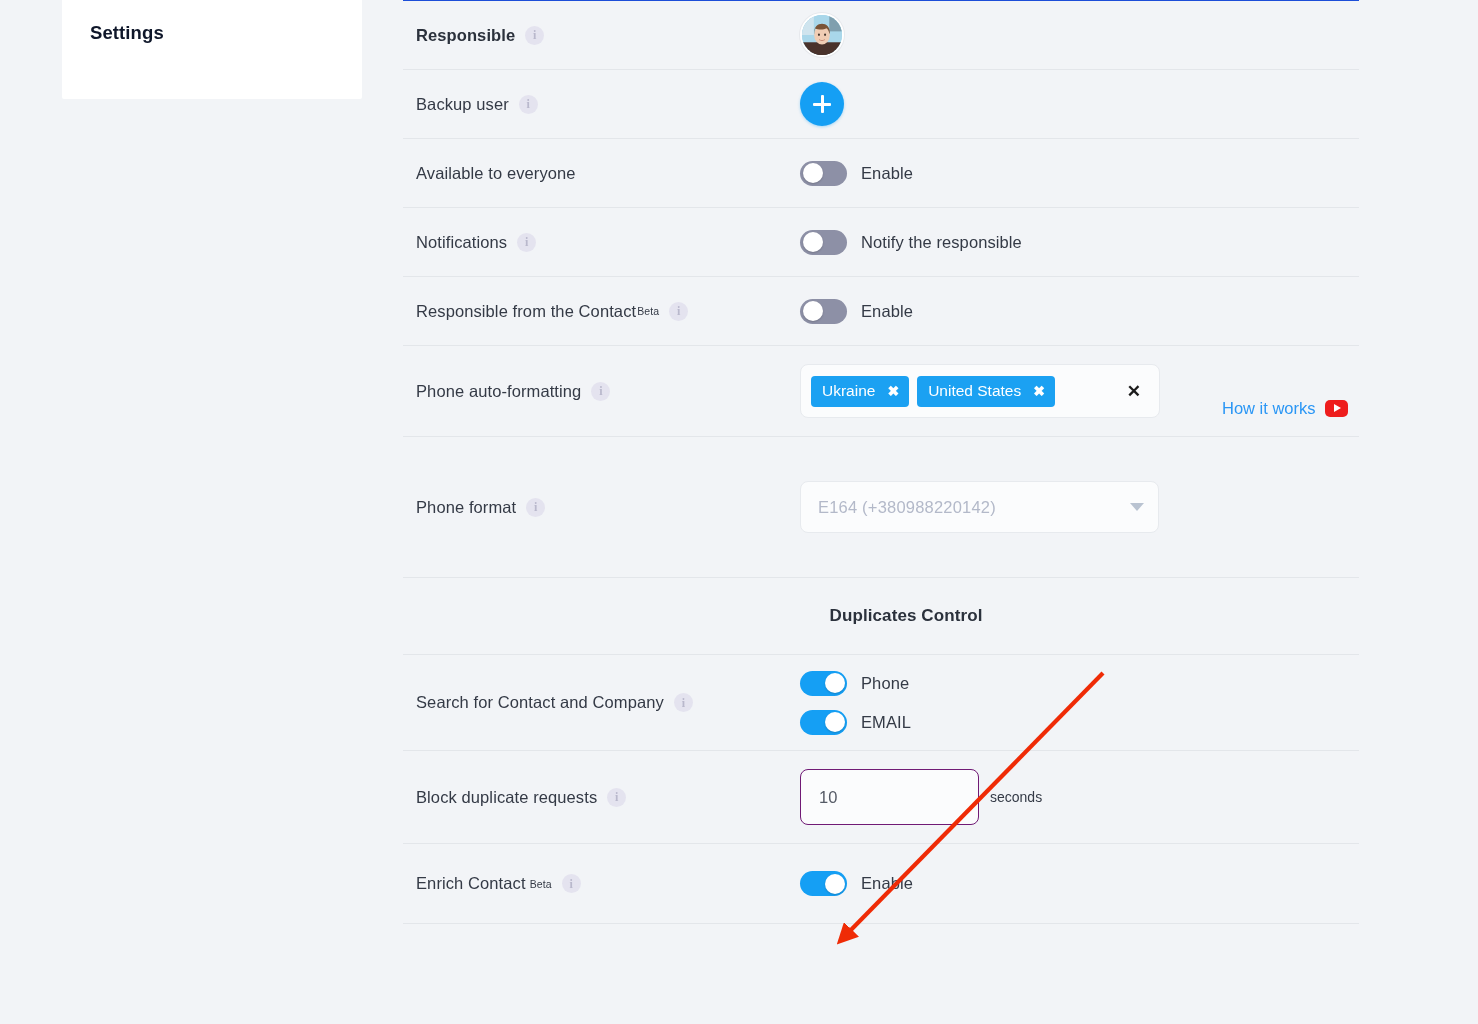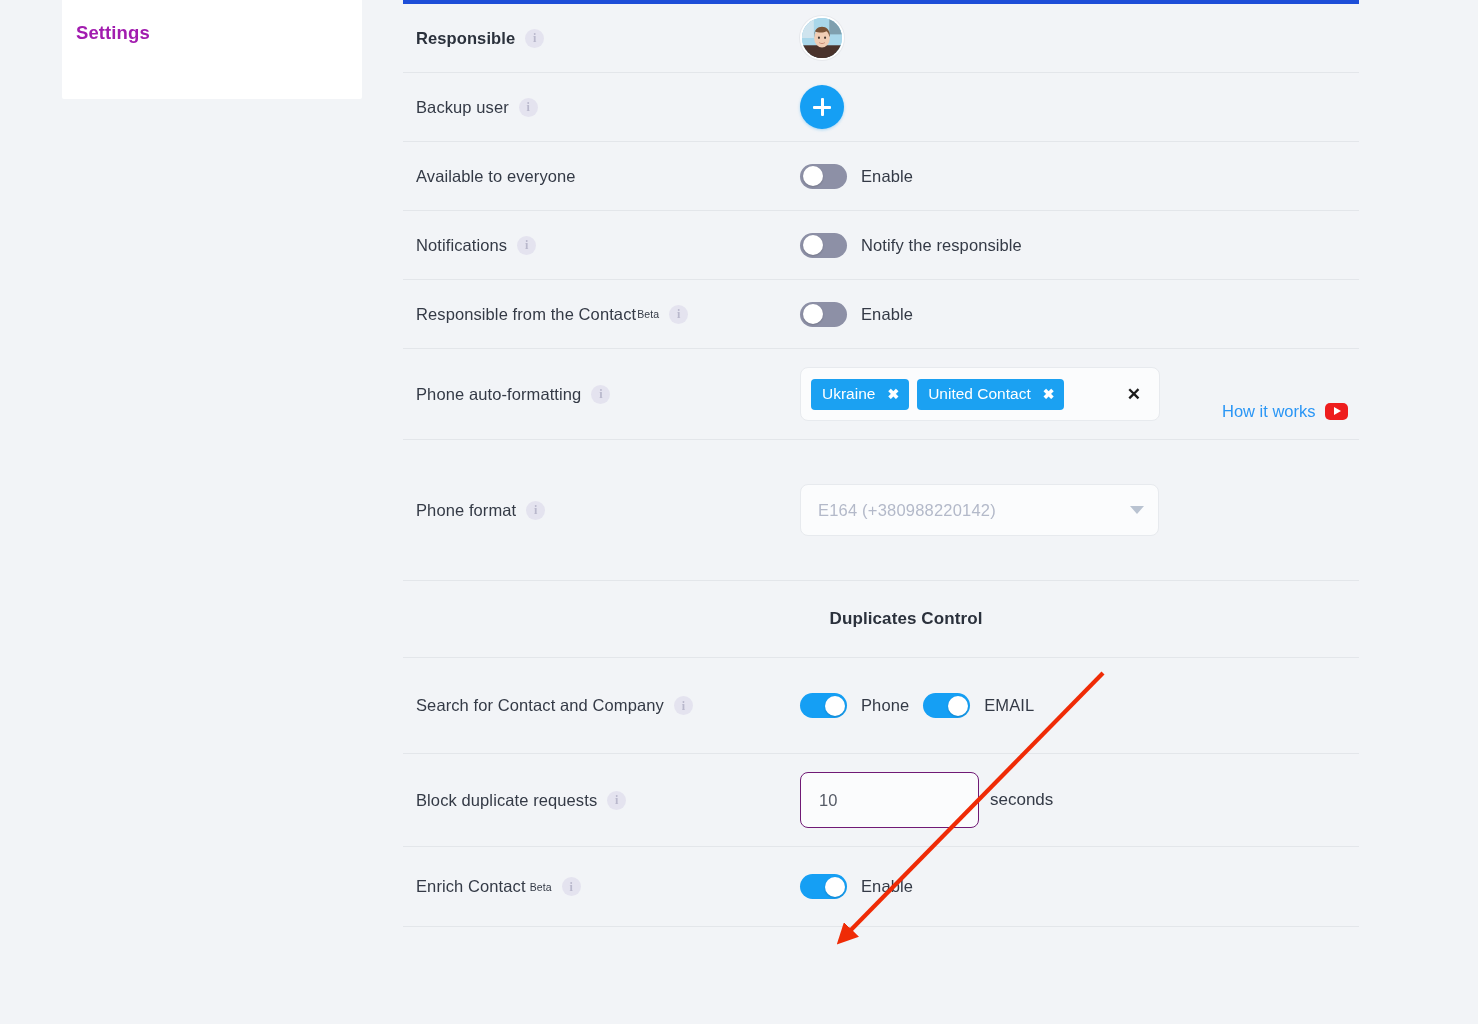--- a/index.html
+++ b/index.html
@@ -12,39 +12,39 @@
   .page { position: relative; width: 1478px; height: 1024px; }
 
   
   .sidebar-card {
     position: absolute; left: 62px; top: -20px;
     width: 300px; height: 119px;
     background: #ffffff;
     border-radius: 0 0 2px 2px;
   }
   .sidebar-item {
-    position: absolute; left: 14px; top: 42px;
+    position: absolute; left: 28px; top: 42px;
     font-size: 18.5px; font-weight: 600;
-    color: #a21caf; letter-spacing: .1px;
+    color: #0f172a; letter-spacing: .1px;
     cursor: pointer;
   }
 
   
   .content {
     position: absolute; left: 403px; top: 0;
     width: 956px;
   }
   .row {
     position: relative;
     display: flex; align-items: center;
     border-top: 1px solid #e3e6ea;
     min-height: 68px;
     padding: 0 0 0 0;
   }
-  .row:first-child { border-top: 4px solid #1d4ed8; }
+  .row:first-child { border-top: 1px solid #1d4ed8; }
 
   .row-label {
     width: 397px;
     flex: none;
     display: flex; align-items: center;
     padding-left: 13px;
     font-size: 16.5px;
     color: #343a46;
     letter-spacing: .1px;
   }
@@ -90,21 +90,21 @@
   .toggle.on { background: #159ff4; }
   .toggle .knob {
     position: absolute; top: 2.5px; left: 2.5px;
     width: 20px; height: 20px; border-radius: 50%;
     background: #fff;
     box-shadow: 0 1px 2px rgba(0,0,0,.18);
   }
   .toggle.on .knob { left: auto; right: 2.5px; }
 
   .toggle-line { display: flex; align-items: center; }
-  .toggle-stack { display: flex; flex-direction: row; gap: 14px; }
+  .toggle-stack { display: flex; flex-direction: column; gap: 14px; }
 
   
   .avatar {
     width: 44px; height: 44px; border-radius: 50%;
     overflow: hidden; flex: none;
     border: 2px solid #ffffff;
     box-shadow: 0 0 0 1px #e6e8ec;
     position: relative;
     background: #9fd3e8;
   }
@@ -202,21 +202,21 @@
 
   
   .num-field {
     width: 179px; height: 56px;
     border: 1px solid #701a75; border-radius: 8px;
     background: #fbfcfd;
     display: flex; align-items: center;
     padding-left: 18px;
     font-size: 16.5px; color: #555b66;
   }
-  .unit { font-size: 17px; color: #343a46; margin-left: 11px; }
+  .unit { font-size: 14px; color: #343a46; margin-left: 11px; }
 
   .col-stack { display: flex; flex-direction: column; gap: 13px; align-items: center; }
 
   
   .arrow-svg {
     position: absolute; left: 0; top: 0;
     width: 1478px; height: 1024px;
     pointer-events: none;
   }
 </style>
@@ -317,21 +317,21 @@
         <span>Phone auto-formatting</span>
         <span class="info-icon">i</span>
       </div>
       <div class="row-control" style="min-height:90px">
         <div class="tag-field">
           <span class="tag">
             <span>Ukraine</span>
             <span class="x">✖</span>
           </span>
           <span class="tag">
-            <span>United Contact</span>
+            <span>United States</span>
             <span class="x">✖</span>
           </span>
           <span class="tag-clear">✕</span>
         </div>
         <span class="howto">
           <span>How it works</span>
           <span class="yt">
               <span class="tri"></span>
             </span>
         </span>

